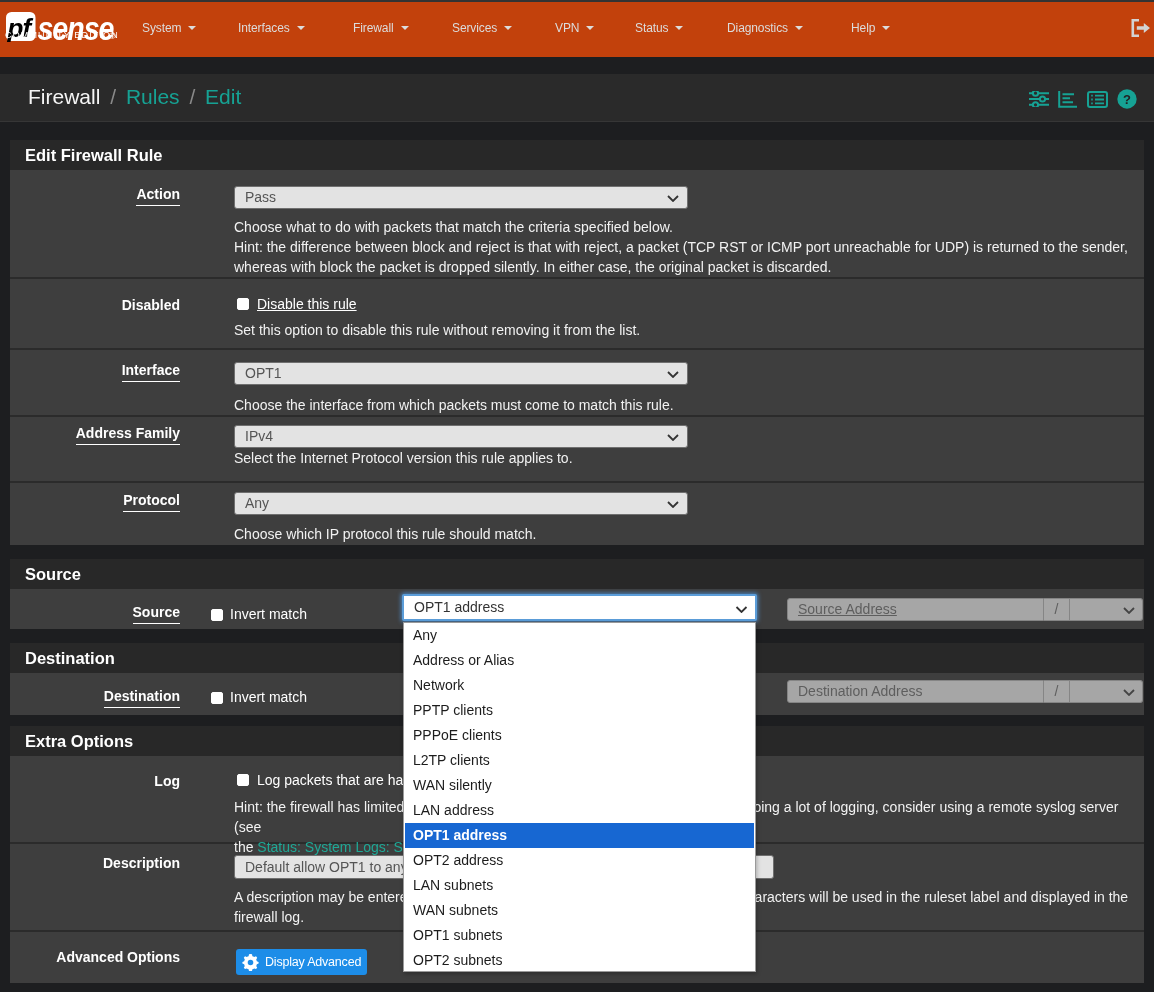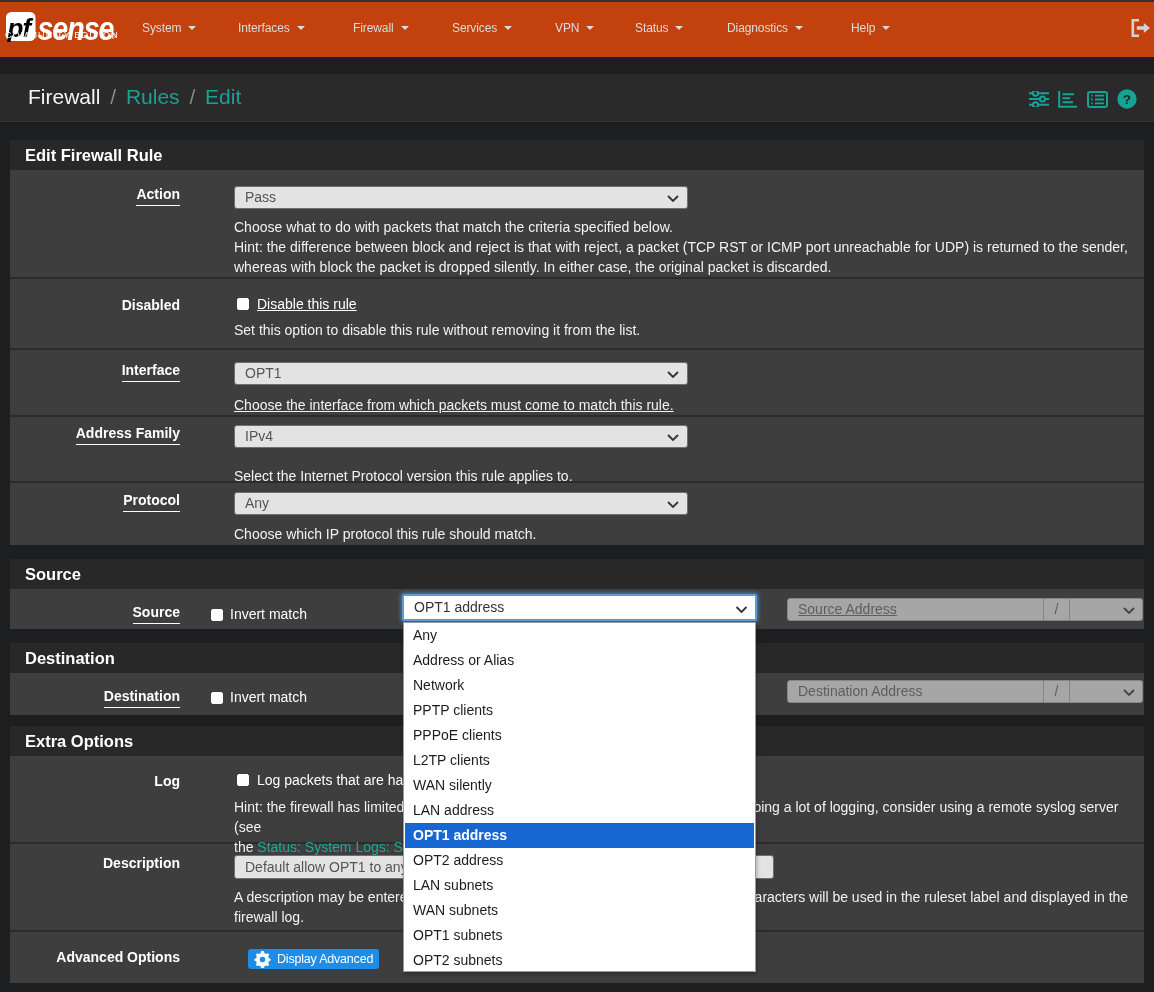--- a/index.html
+++ b/index.html
@@ -34,21 +34,21 @@
 .fsel .chev { position:absolute; right:8px; top:8px; }
 .cb { width:12px; height:12px; background:#fff; border:1px solid #fff; border-radius:2px; flex:none; }
 .txtin { background:#e3e3e3; border:1px solid #6f6f6f; border-radius:3px; height:24px; line-height:22px; color:#555; font-size:14px; padding-left:10px; }
 
 .igroup { display:flex; height:23px; }
 .igroup .seg { background:#a6a6a6; border:1px solid #858585; color:#5e5e5e; font-size:14px; line-height:21px; }
 .igroup .seg.in { border-radius:3px 0 0 3px; padding-left:10px; }
 .igroup .seg.ad { border-left:none; text-align:center; }
 .igroup .seg.sl { border-left:none; border-radius:0 3px 3px 0; position:relative; }
 
-#advbtn { display:inline-flex; align-items:center; height:20px; background:#1d8de8; border-radius:3px; color:#fff; font-size:12.5px; letter-spacing:-0.2px; padding:0 6px; margin-left:14px; }
+#advbtn { display:inline-flex; align-items:center; height:26px; background:#1d8de8; border-radius:3px; color:#fff; font-size:12.5px; letter-spacing:-0.2px; padding:0 6px; margin-left:2px; }
 
 #ddwrap { position:absolute; left:0; top:0; width:1154px; height:992px; pointer-events:none; }
 #srcsel { position:absolute; left:402px; top:594px; width:355px; height:27px; background:#fff; border:2px solid #5b9dd9; box-shadow:0 0 4px 1px rgba(80,150,220,0.8); border-radius:2px; color:#333; font-size:14px; line-height:23px; padding-left:10px; }
 #listbox { position:absolute; left:403px; top:622px; width:353px; height:350px; background:#fff; border:1px solid #9a9a9a; box-shadow:1px 2px 4px rgba(0,0,0,0.25); }
 #listbox .it { height:25px; line-height:25px; padding-left:9px; color:#1c1c1c; font-size:14px; }
 #listbox .it.sel { background:#1767d2; color:#fff; font-weight:bold; margin:0 1px; padding-left:8px; }
 </style>
 </head>
 <body>
 <div id="topline"></div>
@@ -126,32 +126,32 @@
         </div>
       </div>
       <div class="row" style="padding-top:12px; height:67px;">
         <div class="lbl"><span class="u">Interface</span></div>
         <div class="ctl">
           <div class="fsel" style="width:454px;">OPT1
             <svg class="chev" width="12" height="7" viewBox="0 0 12 7" fill="none" stroke="#333" stroke-width="1.8">
                 <path d="M1 1 L6 6 L11 1"></path>
               </svg>
           </div>
-          <div class="help" style="margin-top:10px;text-decoration:underline;">Choose the interface from which packets must come to match this rule.</div>
+          <div class="help" style="margin-top:10px;">Choose the interface from which packets must come to match this rule.</div>
         </div>
       </div>
       <div class="row" style="padding-top:8px; height:66px;">
         <div class="lbl"><span class="u">Address Family</span></div>
         <div class="ctl">
           <div class="fsel" style="width:454px;">IPv4
             <svg class="chev" width="12" height="7" viewBox="0 0 12 7" fill="none" stroke="#333" stroke-width="1.8">
                 <path d="M1 1 L6 6 L11 1"></path>
               </svg>
           </div>
-          <div class="help" style="margin-top:18px;">Select the Internet Protocol version this rule applies to.</div>
+          <div class="help" style="margin-top:0;">Select the Internet Protocol version this rule applies to.</div>
         </div>
       </div>
       <div class="row" style="padding-top:9px; height:62px;">
         <div class="lbl"><span class="u">Protocol</span></div>
         <div class="ctl">
           <div class="fsel" style="width:454px;">Any
             <svg class="chev" width="12" height="7" viewBox="0 0 12 7" fill="none" stroke="#333" stroke-width="1.8">
                 <path d="M1 1 L6 6 L11 1"></path>
               </svg>
           </div>

